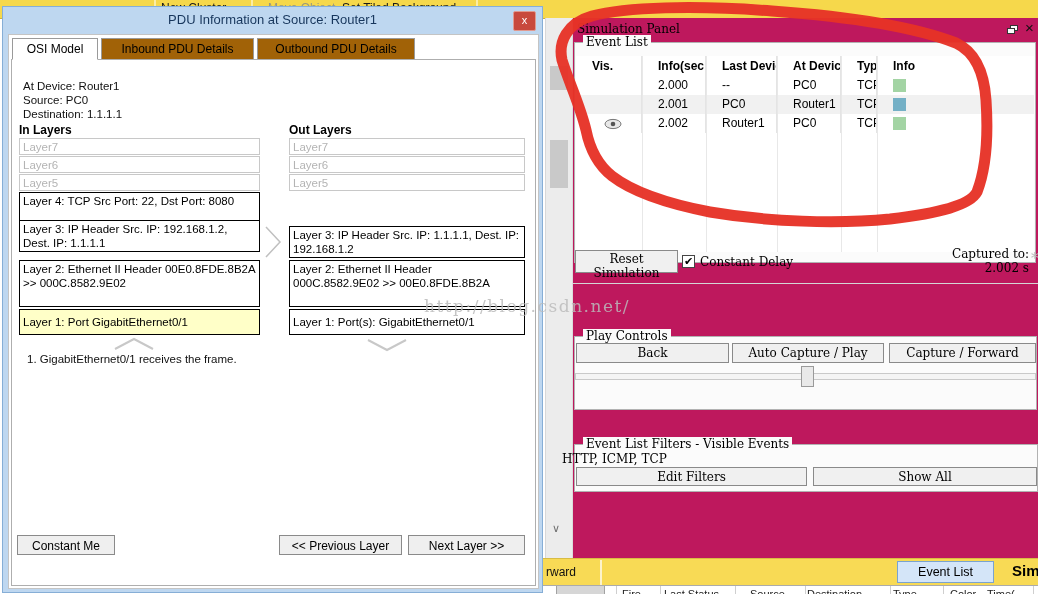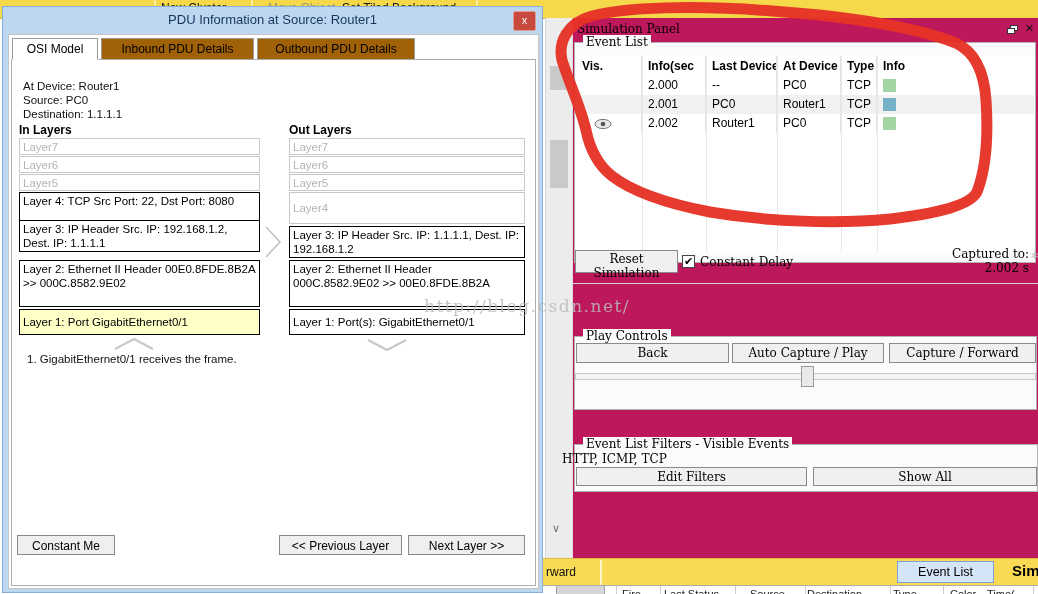--- a/index.html
+++ b/index.html
@@ -55,21 +55,21 @@
   .panel-close { position:absolute; left:452px; top:1px; font-size:15px; color:#111; cursor:pointer; font-family:"Liberation Sans",sans-serif; }
   .groupbox { position:absolute; border:1px solid #b2b2b2; background:#fbfbfb; box-sizing:border-box; }
   .group-label { position:absolute; font-size:12px; color:#000; background:#fbfbfb; padding:0 3px; white-space:nowrap; }
 
   
   .etable { position:absolute; left:2px; top:13px; width:458px; height:196px; background:#fff;
             font-family:"Liberation Sans",sans-serif; font-size:12px; }
   .erow { display:flex; height:19px; line-height:19px; }
   .erow.header { height:20px; line-height:20px; font-weight:bold; }
   .erow.alt { background:#f1f1f1; }
-  .ecell { box-sizing:border-box; padding-left:6px; border-right:1px solid #e4e4e4; overflow:hidden; white-space:nowrap; }
+  .ecell { box-sizing:border-box; padding-left:16px; border-right:1px solid #e4e4e4; overflow:hidden; white-space:nowrap; }
   .c0{width:66px;} .c1{width:64px;} .c2{width:71px;} .c3{width:64px;} .c4{width:36px;} .c5{width:157px; border-right:none;}
   .vline { position:absolute; top:0; width:1px; height:196px; background:#e8e8e8; }
   .info-sq { display:inline-block; width:13px; height:13px; margin-top:3px; }
 
   .sim-btn { position:absolute; box-sizing:border-box; background:#f0f0f0; border:1px solid #8a8a8a;
              font-family:"DejaVu Serif",serif; font-size:12px; text-align:center; cursor:pointer; }
   .checkbox { position:absolute; width:13px; height:13px; box-sizing:border-box; background:#fff;
               border:1px solid #444; font-size:11px; line-height:11px; text-align:center; cursor:pointer; }
   .sep-line { position:absolute; height:1px; background:#d5d5d5; }
 
@@ -238,21 +238,20 @@
       <div class="layer disabled" style="left:10px;top:121px;width:241px;height:17px">Layer6</div>
       <div class="layer disabled" style="left:10px;top:139px;width:241px;height:17px">Layer5</div>
       <div class="layer" style="left:10px;top:157px;width:241px;height:32px">Layer 4: TCP Src Port: 22, Dst Port: 8080</div>
       <div class="layer" style="left:10px;top:185px;width:241px;height:32px">Layer 3: IP Header Src. IP: 192.168.1.2, Dest. IP: 1.1.1.1</div>
       <div class="layer" style="left:10px;top:225px;width:241px;height:47px">Layer 2: Ethernet II Header 00E0.8FDE.8B2A &gt;&gt; 000C.8582.9E02</div>
       <div class="layer highlight" style="left:10px;top:274px;width:241px;height:26px;line-height:22px">Layer 1: Port GigabitEthernet0/1</div>
 
       <div class="layer disabled" style="left:280px;top:103px;width:236px;height:17px">Layer7</div>
       <div class="layer disabled" style="left:280px;top:121px;width:236px;height:17px">Layer6</div>
       <div class="layer disabled" style="left:280px;top:139px;width:236px;height:17px">Layer5</div>
-      <div class="layer disabled" style="left:280px;top:157px;width:236px;height:32px;line-height:28px">Layer4</div>
       <div class="layer" style="left:280px;top:191px;width:236px;height:32px">Layer 3: IP Header Src. IP: 1.1.1.1, Dest. IP: 192.168.1.2</div>
       <div class="layer" style="left:280px;top:225px;width:236px;height:47px">Layer 2: Ethernet II Header 000C.8582.9E02 &gt;&gt; 00E0.8FDE.8B2A</div>
       <div class="layer" style="left:280px;top:274px;width:236px;height:26px;line-height:22px">Layer 1: Port(s): GigabitEthernet0/1</div>
 
       <svg class="abs" style="left:255px;top:190px" width="20" height="34">
         <path d="M2,2 L16,17 L2,32" fill="#ffffff" stroke="#c0c0c0" stroke-width="1.5"></path>
       </svg>
       <svg class="abs" style="left:103px;top:301px" width="44" height="15">
         <polyline points="3,13 22,3 41,13" fill="none" stroke="#c8c8c8" stroke-width="2"></polyline>
       </svg>

